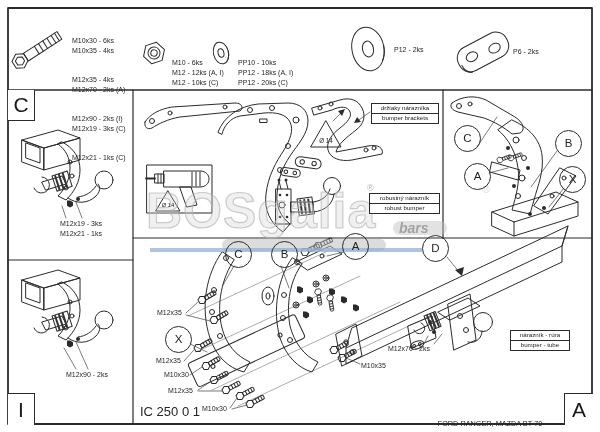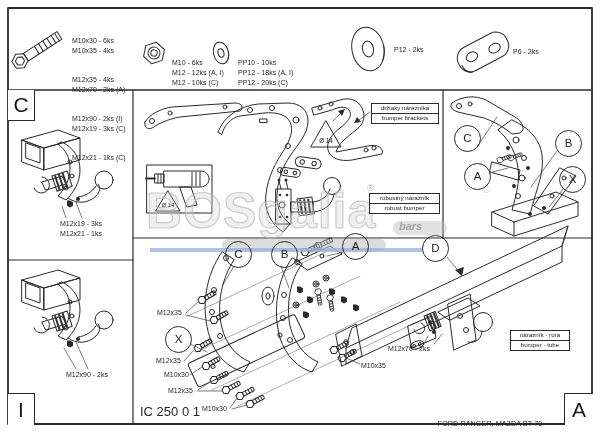--- a/index.html
+++ b/index.html
@@ -17,21 +17,21 @@
   .lblbox .l1{display:block;border-bottom:1px solid #2b2b2b;padding:0 2px;}
   .lblbox .l2{display:block;padding:0 2px;}
   .callout{position:absolute;width:25px;height:25px;border:1.2px solid #2b2b2b;border-radius:50%;text-align:center;line-height:24px;font-size:11.5px;color:#222;background:transparent;z-index:3;}
   .letterbox{position:absolute;background:#fff;display:flex;align-items:center;justify-content:center;font-size:21px;color:#1a1a1a;z-index:3;}
   
   .wm{position:absolute;z-index:2;pointer-events:none;}
   .wm-text{left:146px;top:182px;font-size:50px;font-weight:bold;letter-spacing:1px;color:rgba(205,205,205,.30);-webkit-text-stroke:1.2px rgba(178,178,178,.65);}
   .wm-band{left:222px;top:239px;width:164px;height:12px;background:rgba(185,185,185,.5);border-radius:6px;}
   .wm-blue{left:150px;top:248px;width:272px;height:3.5px;background:rgba(148,178,212,.75);}
   .wm-bars-band{left:393px;top:221px;width:54px;height:14px;background:rgba(190,190,190,.45);border-radius:7px;}
-  .wm-bars{left:399px;top:220px;font-size:11px;font-weight:bold;font-style:italic;color:rgba(150,150,150,.85);}
+  .wm-bars{left:399px;top:220px;font-size:14px;font-weight:bold;font-style:italic;color:rgba(150,150,150,.85);}
   .wm-reg{left:367px;top:183px;font-size:9px;color:rgba(170,170,170,.85);}
   .wm-reg2{left:482px;top:183px;font-size:11px;color:rgba(195,195,195,.6);}
 </style>
 </head>
 <body>
 
 <div id="stage">
 
   <svg width="600" height="432" viewBox="0 0 600 432">
     <defs>

